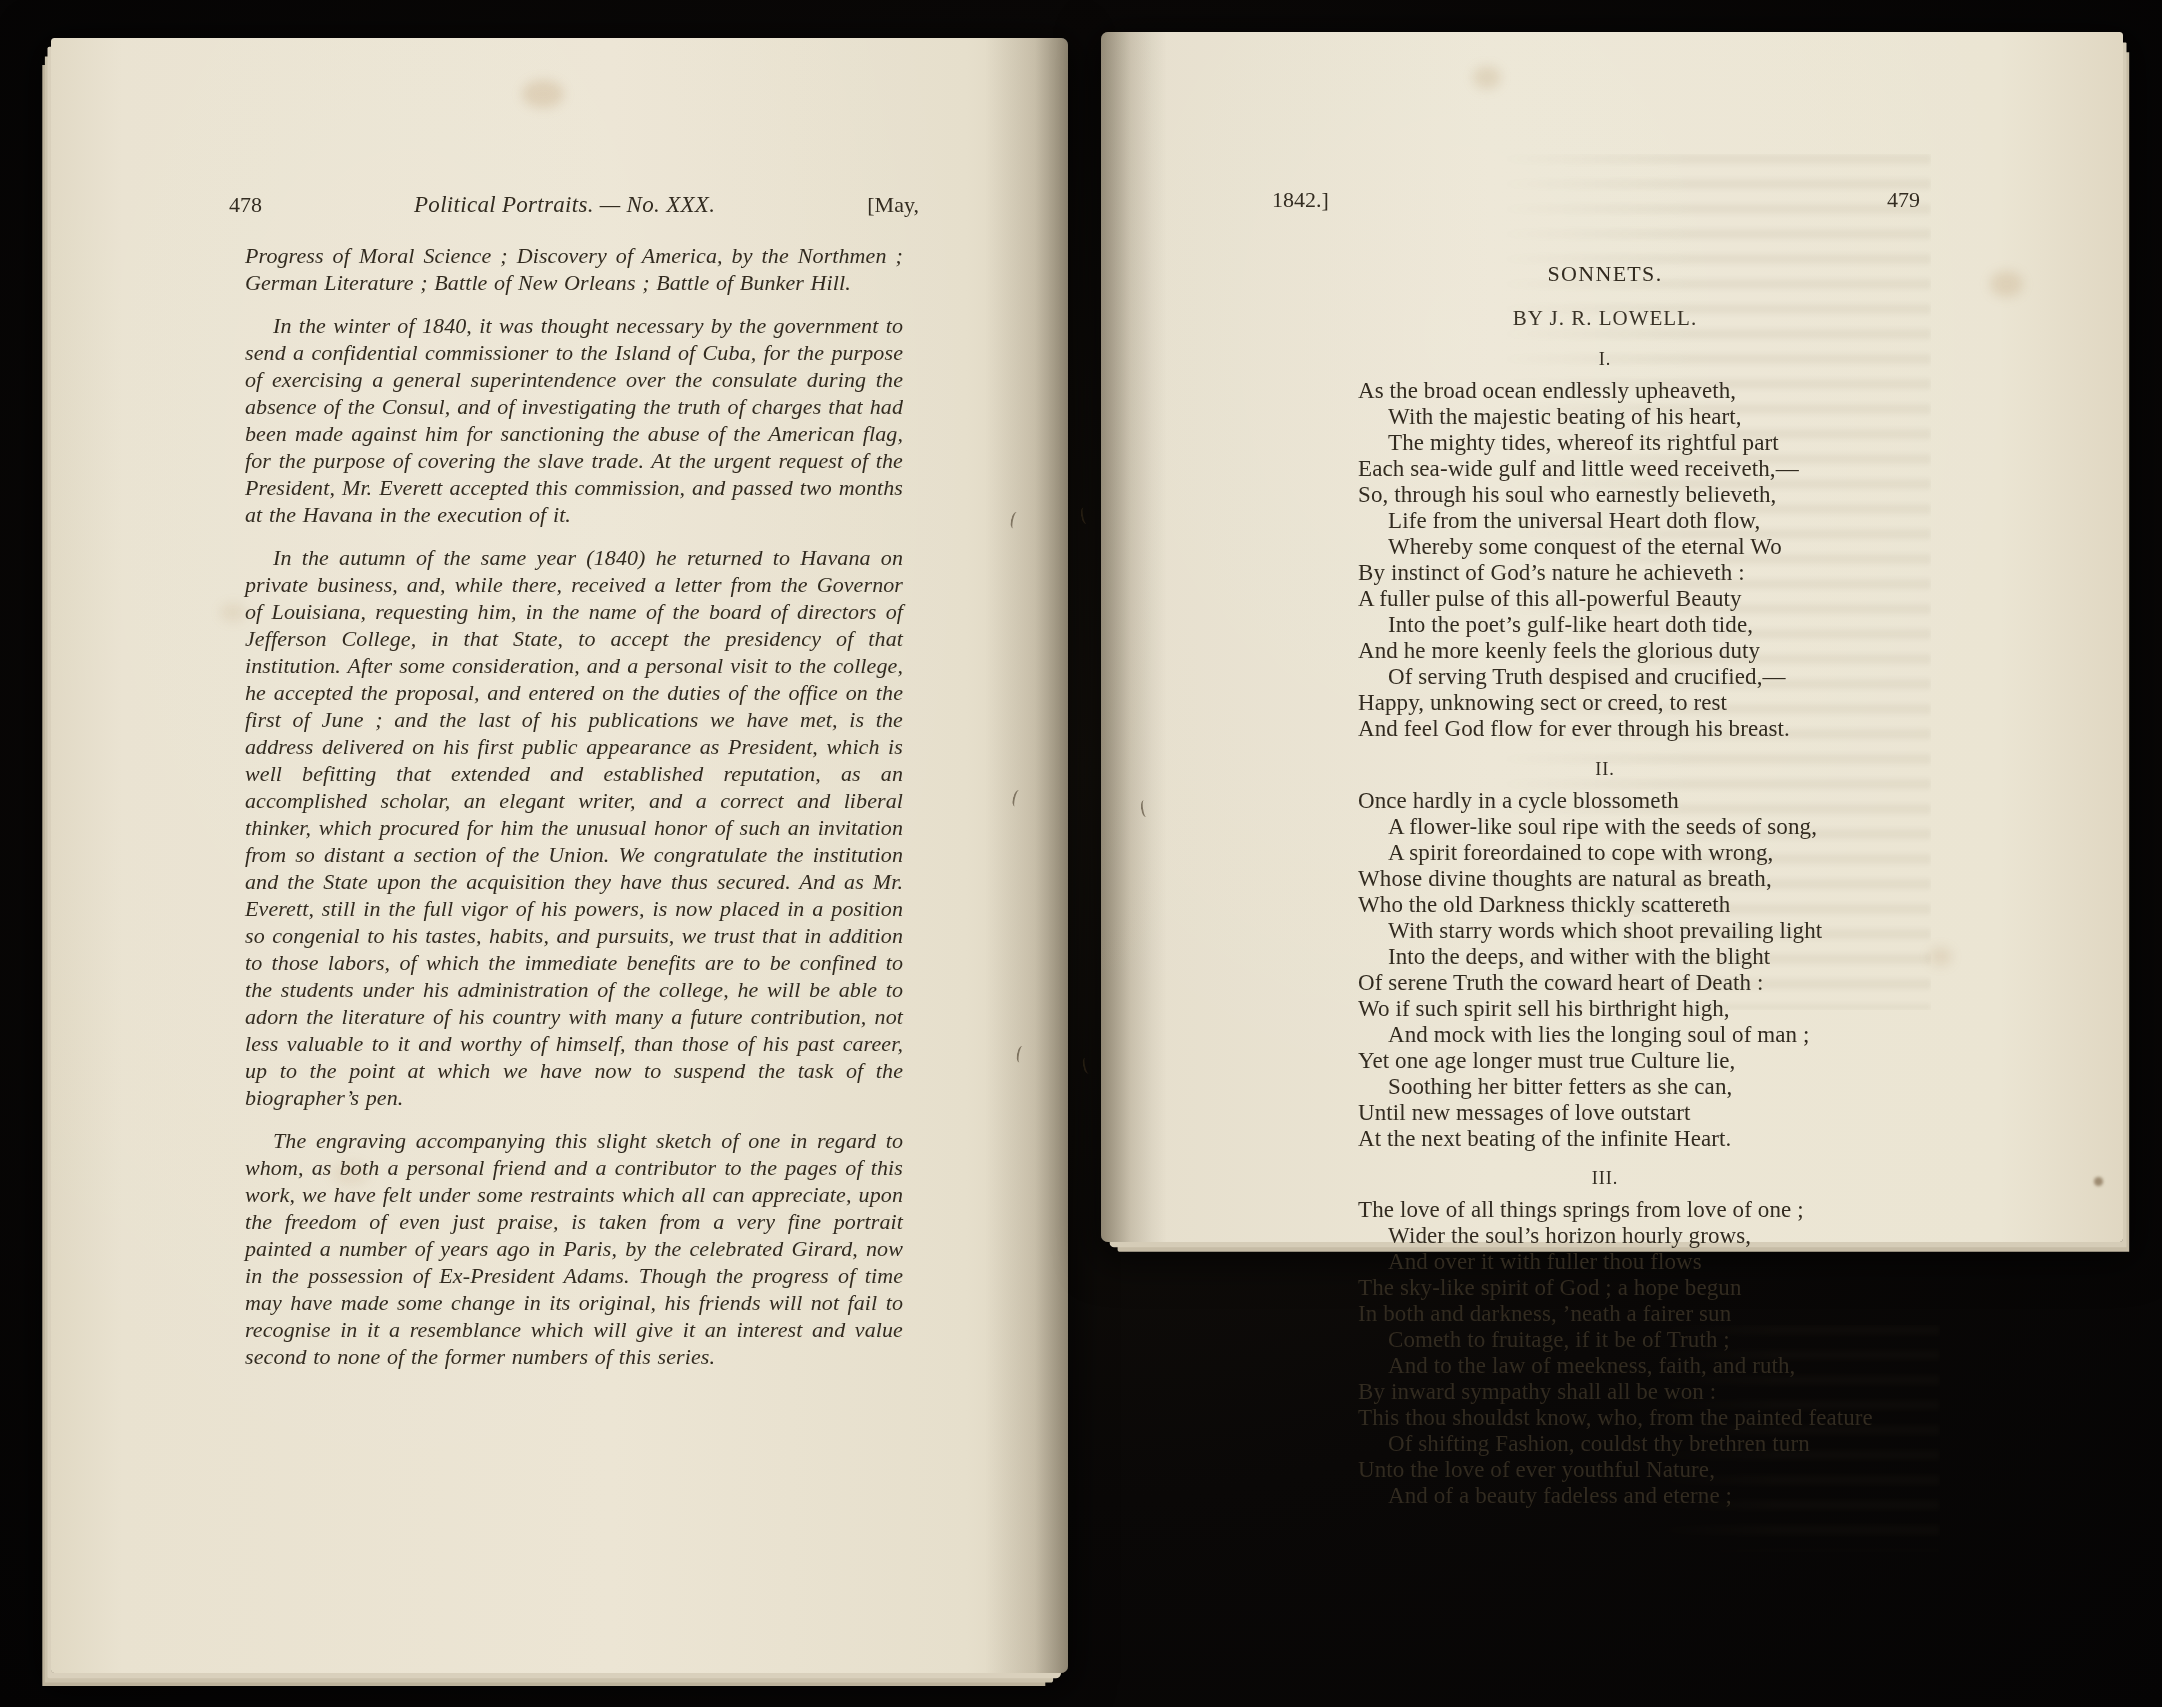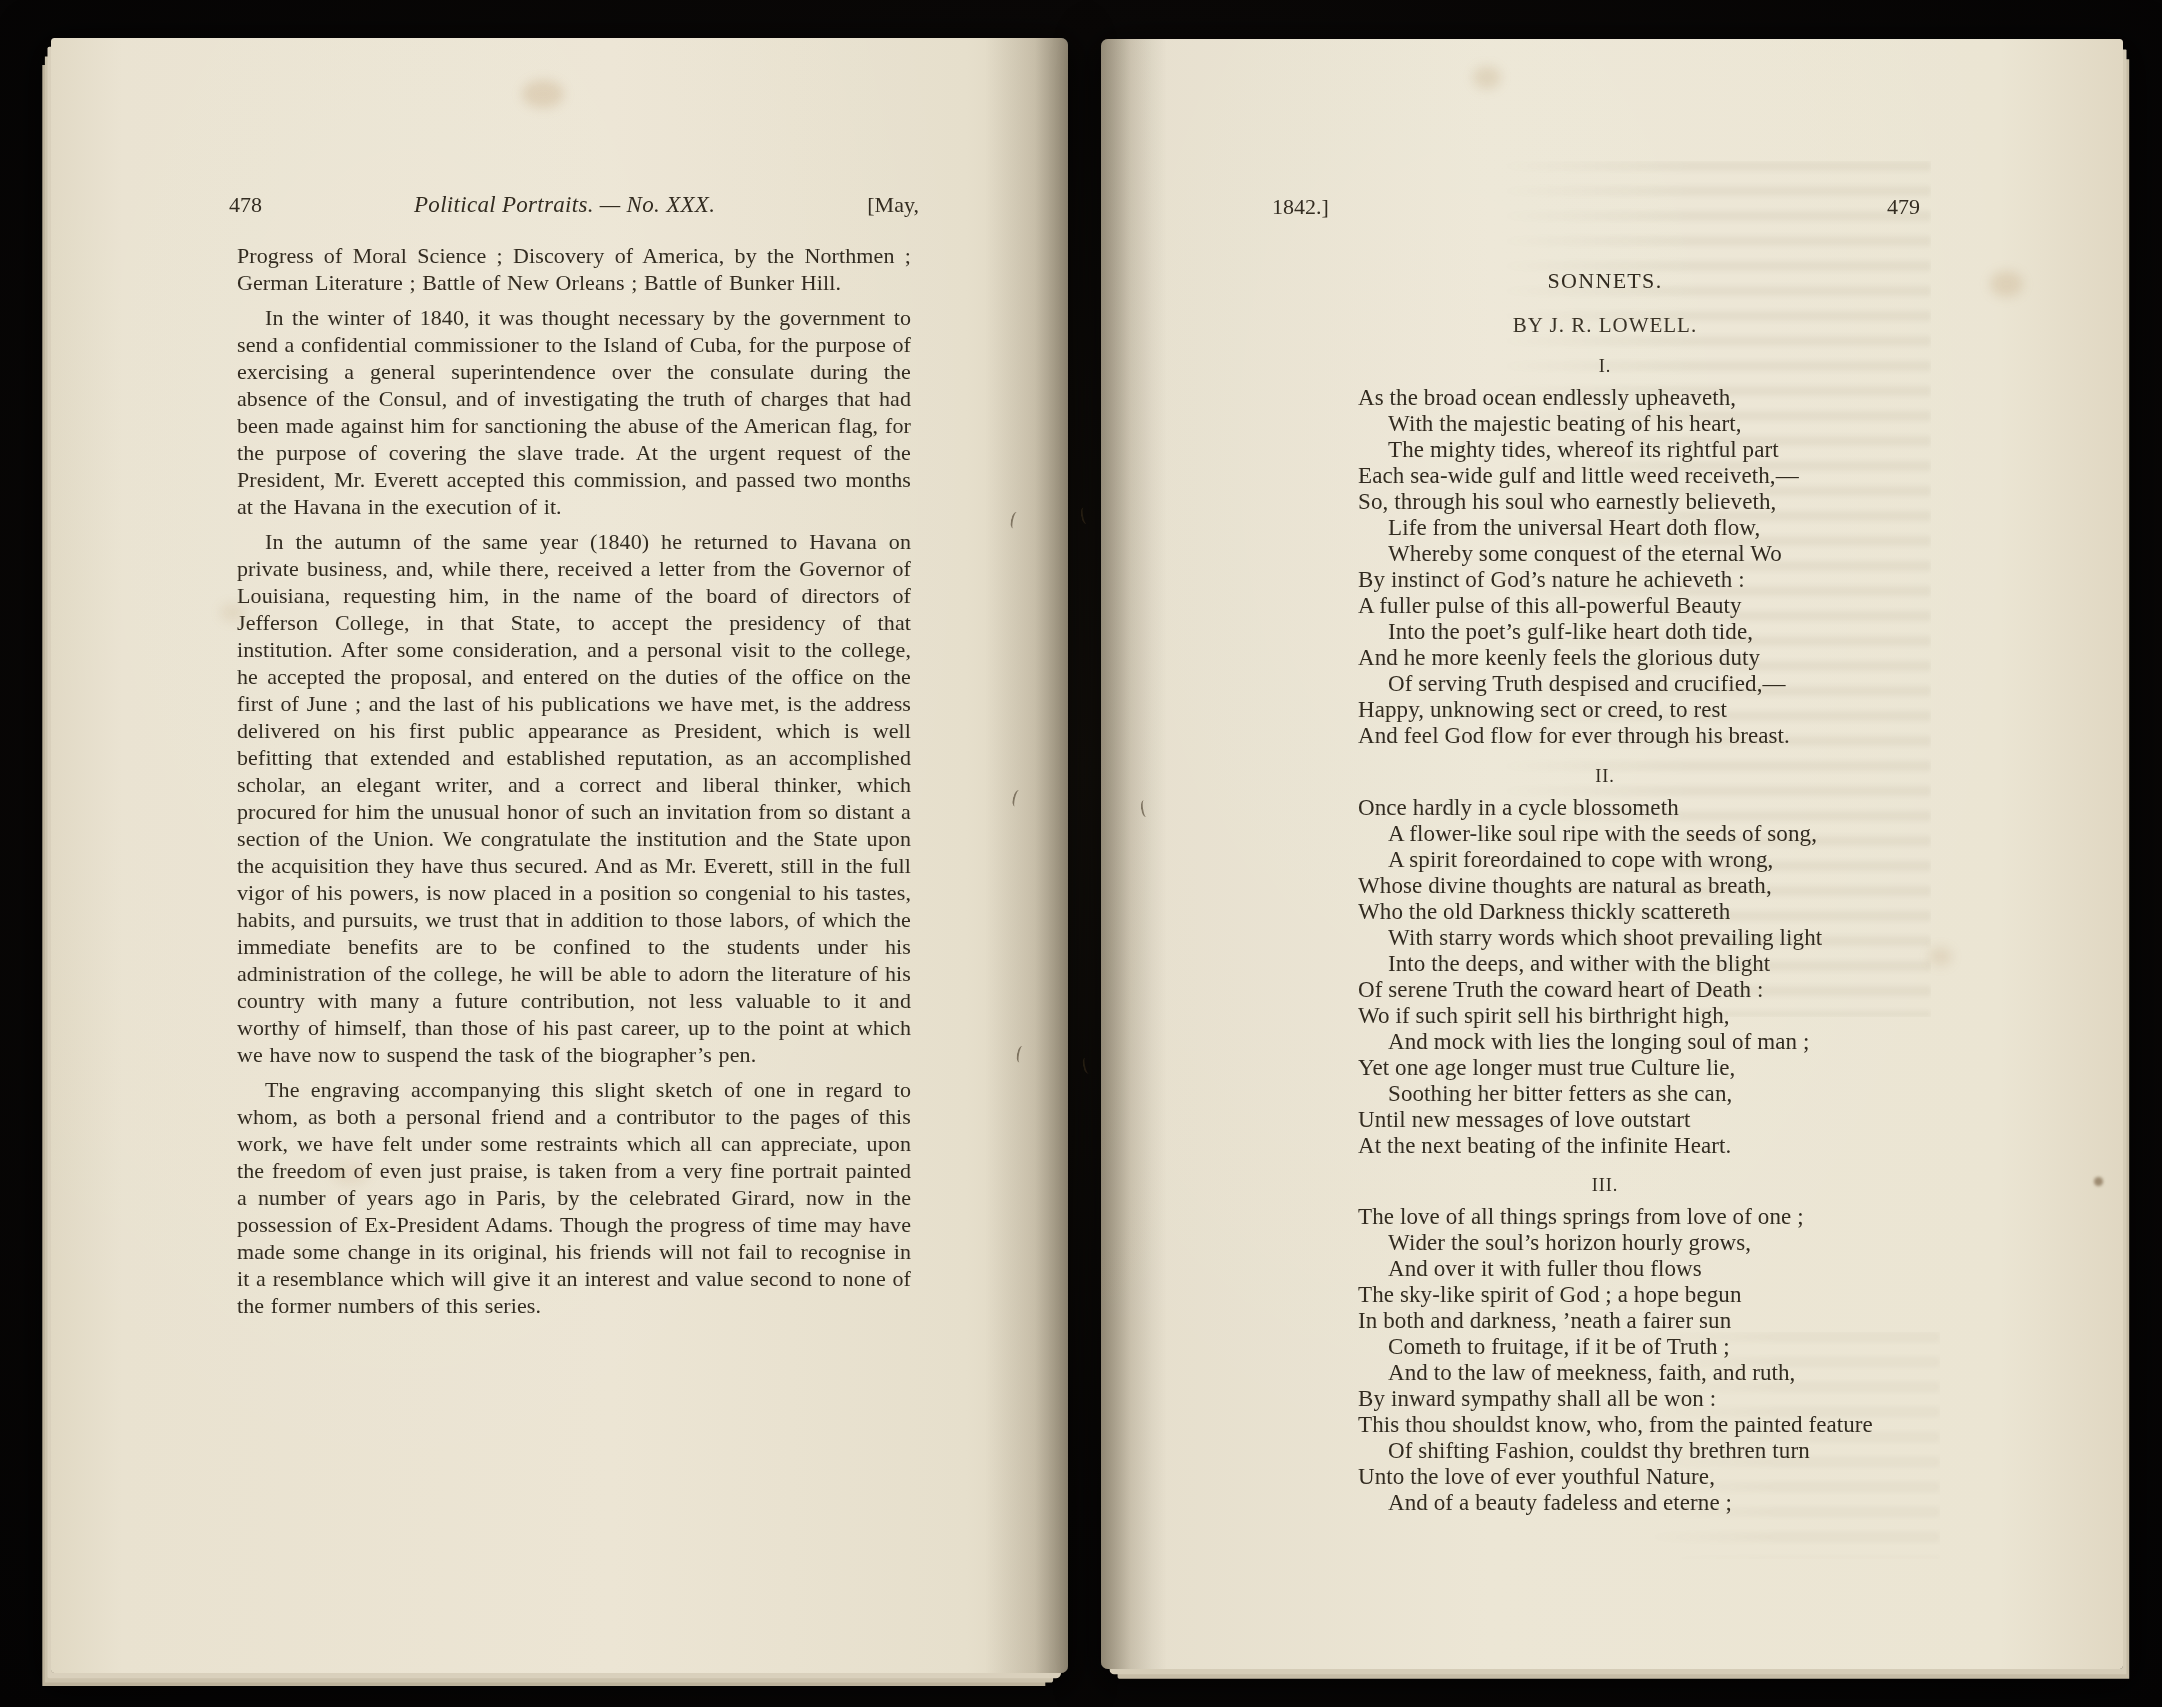--- a/index.html
+++ b/index.html
@@ -40,23 +40,23 @@
     position: absolute;
     right: 0; top: 0; bottom: 0;
     width: 83px;
     border-radius: inherit;
     background: linear-gradient(to right,
       rgba(62,48,26,0) 0%, rgba(62,48,26,0.14) 60%, rgba(40,30,14,0.42) 100%);
     pointer-events: none;
   }
   .page-right {
     left: 1101px;
-    top: 39px;
+    top: 32px;
     width: 1022px;
-    height: 1630px;
+    height: 1210px;
     background: linear-gradient(to right,
       #d6cdb7 0%, #e6dfcd 5%, #ece6d5 38%, #ebe5d3 88%, #e0d7c2 100%);
     border-radius: 7px 3.5px 3.5px 7px;
     box-shadow:
       6.1px 7.9px 0 -2.6px #d5ccb7,
       11.4px 15px 0 -5.2px #c6bca6,
       4.4px 10.5px 39px 8.7px rgba(0,0,0,0.65);
   }
   .page-right::before {
     content: "";
@@ -98,22 +98,23 @@
   .body-text {
     margin-top: 23.6px;
     font-size: 22px;
     line-height: 27px;
     text-align: justify;
     letter-spacing: 0.1px;
     word-spacing: 1px;
     color: #322b20;
   }
   .body-text p {
-    margin: 8px;
+    margin: 16px;
     text-indent: 28px;
+    font-style: italic;
   }
   .body-text p.no-indent {
     text-indent: 0;
   }
 
   
   .right-head {
     position: absolute;
     top: 155px;
     left: 171px;

